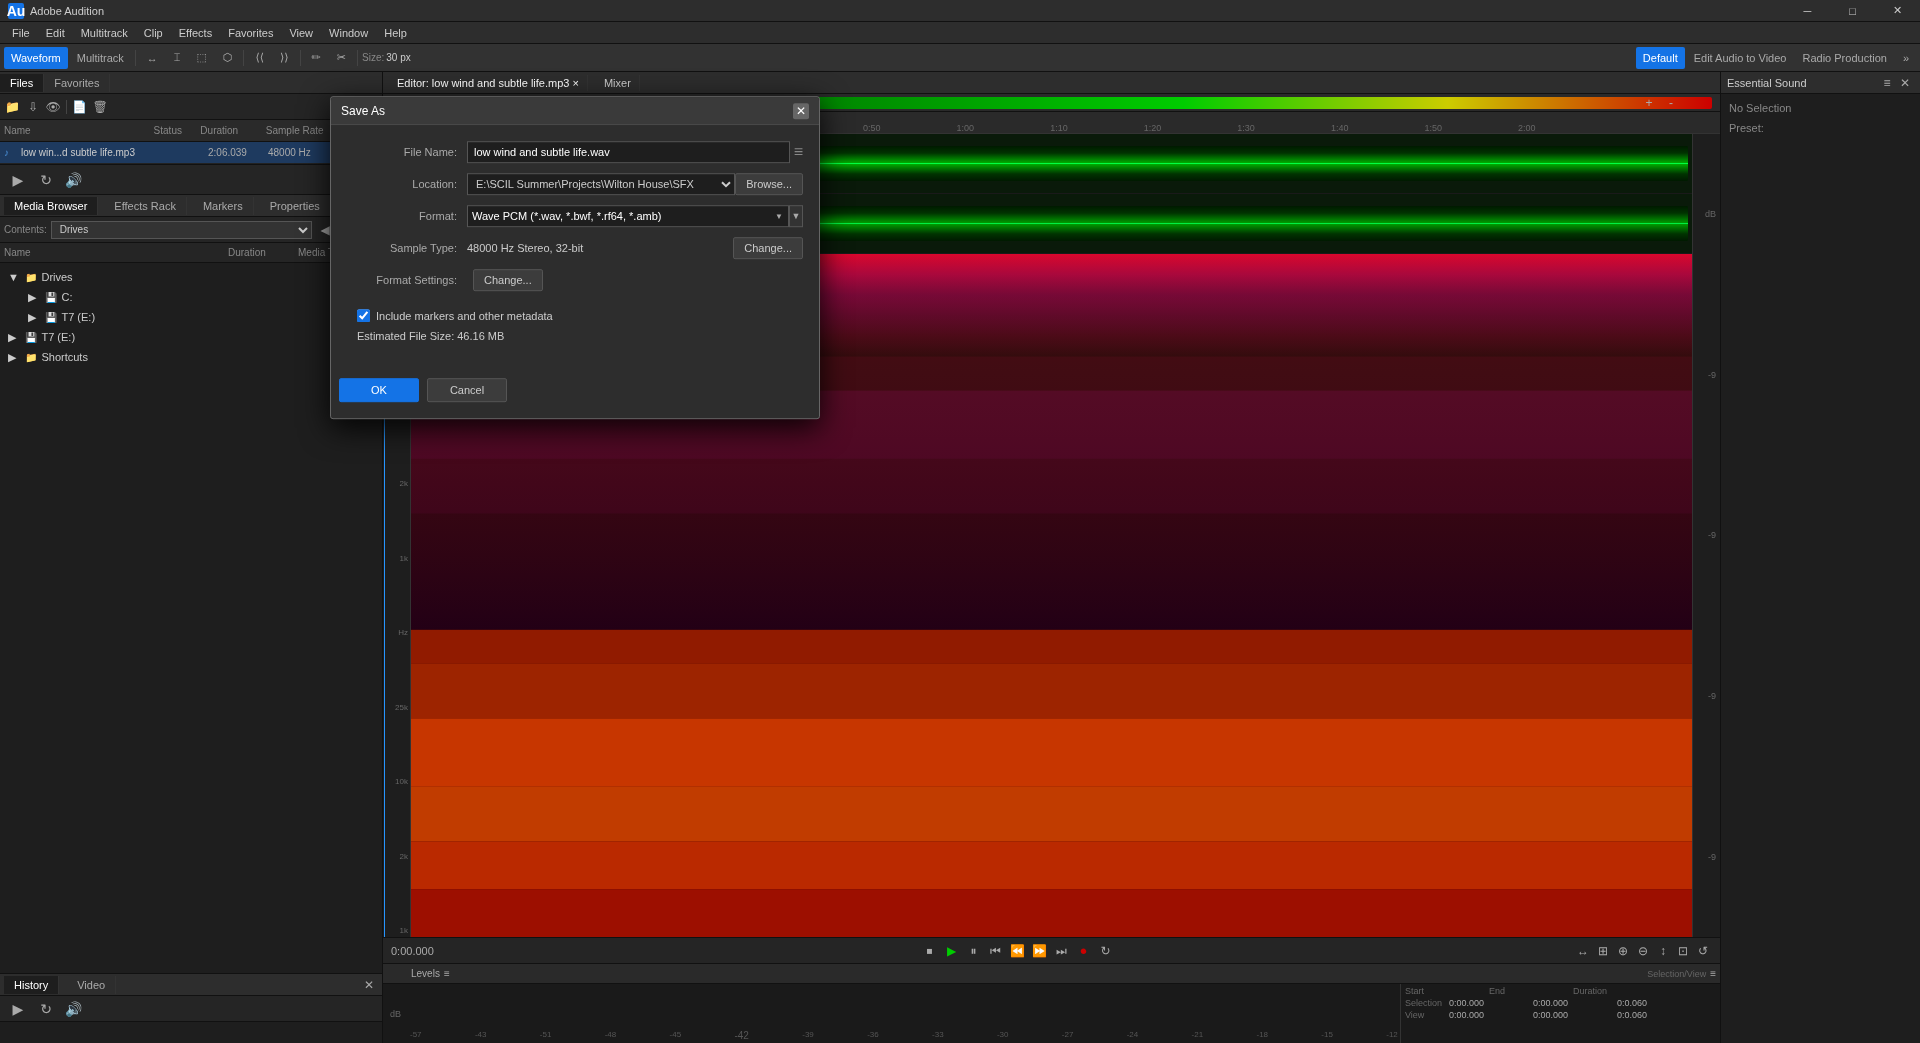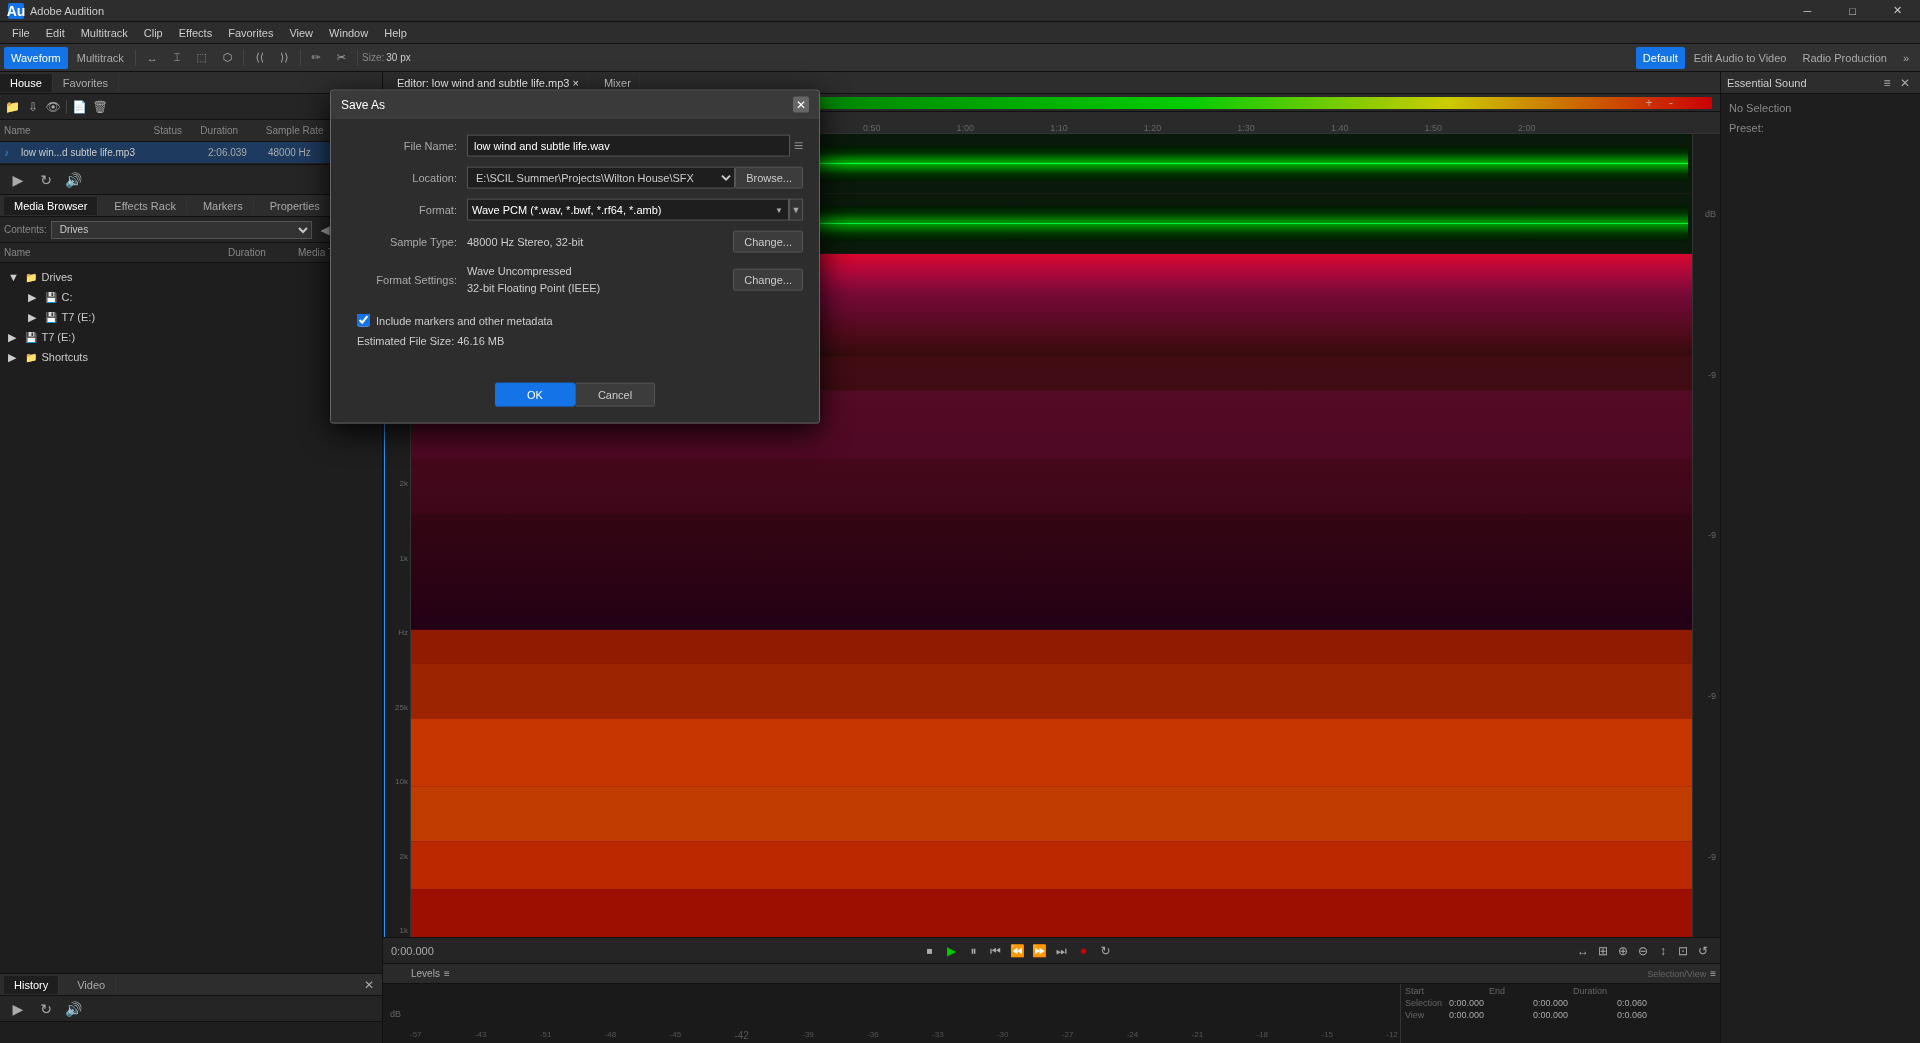--- a/index.html
+++ b/index.html
@@ -527,22 +527,23 @@
       color: #ccc;
     }
     .dialog-estimated {
       font-size: 11px;
       color: #ccc;
       padding-left: 10px;
       margin-bottom: 12px;
     }
     #dialog-footer {
       display: flex;
-      justify-content: center;
-      padding: 8px 32px 16px;
+      justify-content: flex-start;
+      gap: 8px;
+      padding: 8px 8px 16px;
     }
     .dialog-btn {
       width: 80px;
       height: 24px;
       border: 1px solid #555;
       color: #ccc;
       font-size: 11px;
       cursor: pointer;
       border-radius: 2px;
     }
@@ -620,21 +621,21 @@
     <span>Radio Production</span>
   </button>
   <button class="toolbar-btn">»</button>
 </div>
 
 <div id="main-layout">
 
   <div id="left-panel">
 
     <div id="files-tabs">
-      <div class="panel-tab active">House</div>
+      <div class="panel-tab active">Files</div>
       <div class="panel-tab">Favorites</div>
     </div>
 
     <div id="files-toolbar">
       <button class="small-btn">📁</button>
       <button class="small-btn">⇩</button>
       <button class="small-btn">👁</button>
       <div style="width:1px;height:14px;background:#444;margin:0 2px;"></div>
       <button class="small-btn">📄</button>
       <button class="small-btn">🗑</button>
@@ -997,24 +998,20 @@
     </div>
 
     <div class="dialog-row">
       <span class="dialog-label">Sample Type:</span>
       <span style="flex:1;font-size:11px;color:#ccc;">48000 Hz Stereo, 32-bit</span>
       <button class="dialog-change-btn">Change...</button>
     </div>
 
     <div class="dialog-row">
       <span class="dialog-label">Format Settings:</span>
-      <div style="flex:1;">
-        <div class="dialog-info-text">Wave Uncompressed</div>
-        <div class="dialog-info-text">32-bit Floating Point (IEEE)</div>
-      </div>
       <button class="dialog-change-btn">Change...</button>
     </div>
 
     <div style="height:8px;"></div>
 
     <div class="dialog-checkbox-row">
       <input type="checkbox" class="dialog-checkbox" checked="" style="">
       <label class="dialog-checkbox-label">Include markers and other metadata</label>
     </div>
 

